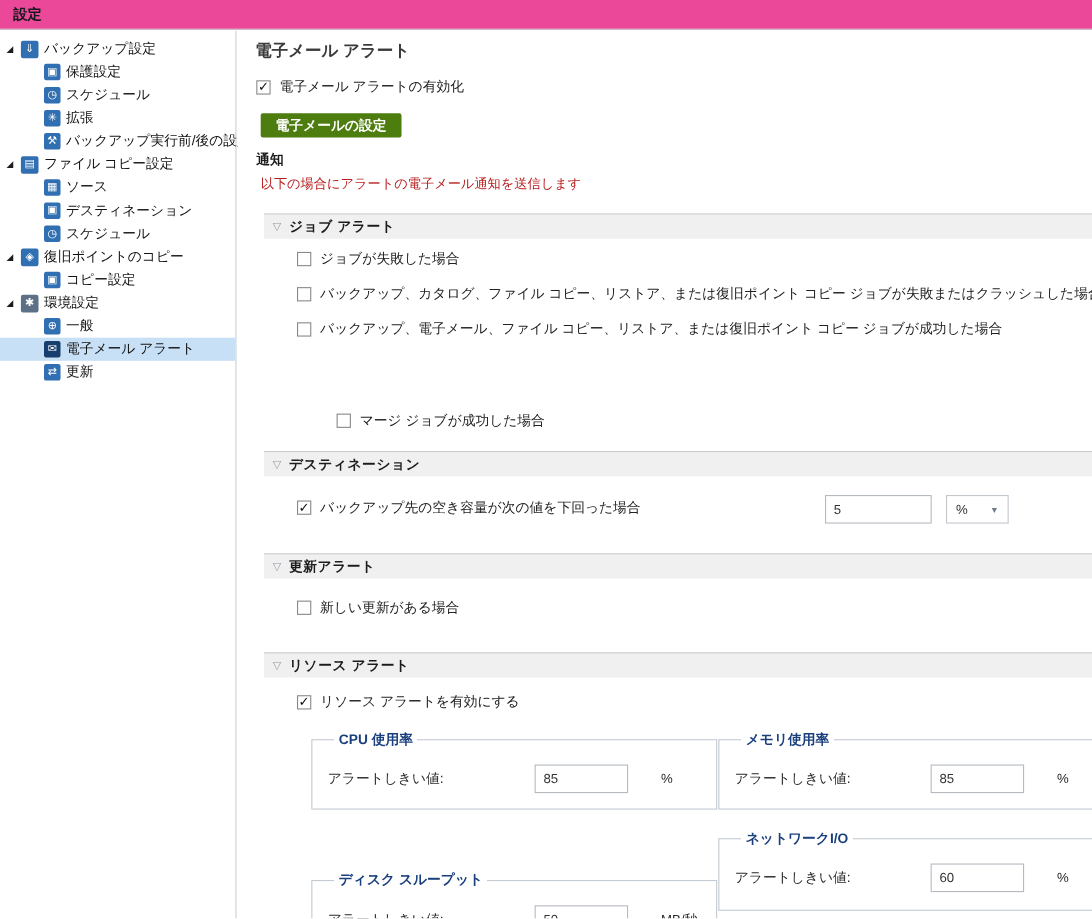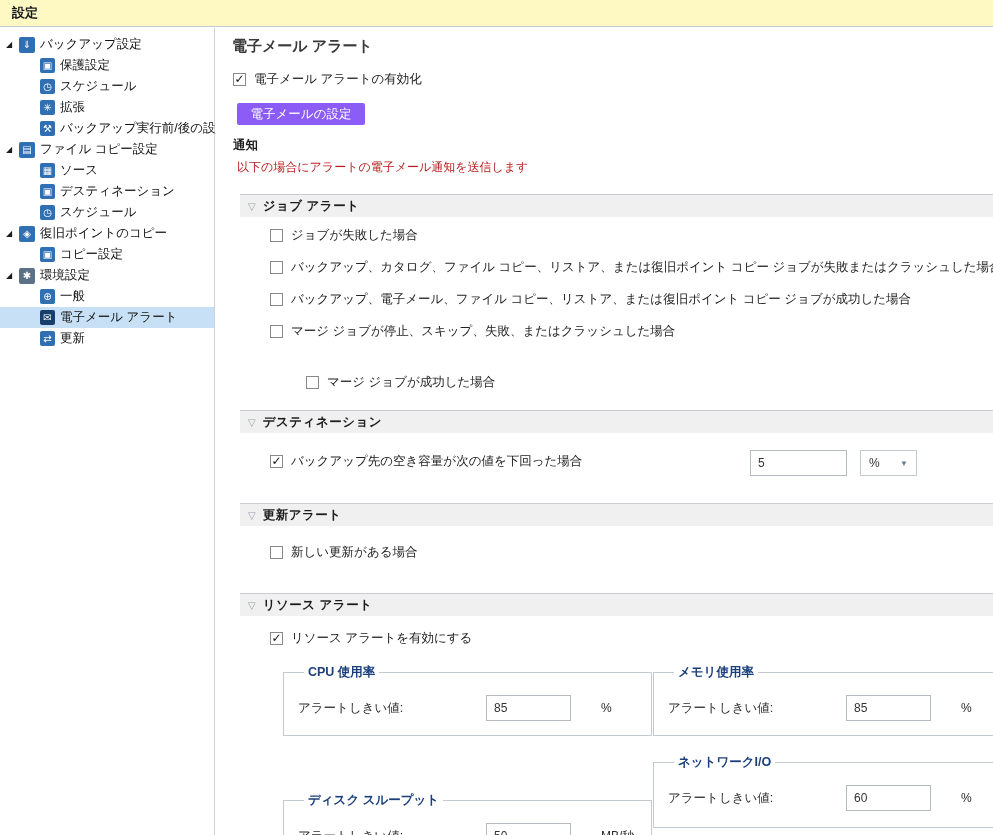--- a/index.html
+++ b/index.html
@@ -2,21 +2,21 @@
 <html><head>
 <meta charset="utf-8">
 <style>
   * { box-sizing: border-box; margin: 0; padding: 0; }
   html,body { background:#fff; }
   body { font-family: "Liberation Sans", "DejaVu Sans", sans-serif; color:#222; }
   #app { position:relative; width:993px; height:835px; background:#fff; overflow:hidden; }
 
   
   .topbar { position:absolute; left:0; top:0; width:993px; height:27px;
-            background:#fef9c3; border-bottom:1px solid #c6cacd;
+            background:#ec4899; border-bottom:1px solid #c6cacd;
             display:flex; align-items:center; }
   .topbar-title { margin-left:12px; font-size:13px; font-weight:bold; color:#15181c; }
 
   
   .sidebar { position:absolute; left:0; top:28px; width:215px; height:807px;
              background:#fff; border-right:1px solid #ccd1d6; }
   .tree { padding-top:6px; }
   .tree-row { height:21px; display:flex; align-items:center; font-size:12.5px;
               color:#121212; white-space:nowrap; cursor:default; }
   .tree-row.level0 { padding-left:6px; }
@@ -37,21 +37,21 @@
 
   .cb-row { display:flex; align-items:center; font-size:12.5px; color:#222; }
   .checkbox { width:13px; height:13px; border:1px solid #898989; background:#fff;
               flex:0 0 13px; margin-right:8px; display:inline-flex;
               align-items:center; justify-content:center; }
   .checkbox .check { display:none; font-size:12px; font-weight:bold; color:#101010;
                      line-height:1; margin-top:-2px; }
   .checkbox.checked .check { display:block; }
   .cb-label { white-space:nowrap; }
 
-  .btn-primary { border:none; background:#8b5cf6; color:#fff; font-weight:normal;
+  .btn-primary { border:none; background:#4d7c0f; color:#fff; font-weight:bold;
                  font-size:12.5px; border-radius:2px; cursor:pointer;
                  font-family:"Liberation Sans","DejaVu Sans",sans-serif; }
 
   .notify-title { font-size:12.5px; font-weight:bold; color:#1d1d1d; }
   .notify-desc  { font-size:12px; color:#b91c1c; }
 
   .section-band { background:#f0f0f0; border-top:1px solid #c9cdd1; height:23px;
                   display:flex; align-items:center; padding-left:8px; }
   .collapse-icon { color:#8f9aa4; font-size:10px; margin-right:7px; }
   .section-title { font-size:12.5px; font-weight:bold; color:#1c1c1c; letter-spacing:0.5px; }
@@ -181,24 +181,20 @@
       <span class="cb-label">ジョブが失敗した場合</span>
     </div>
     <div class="abs cb-row" style="left:54px; top:231px;">
       <span class="checkbox"></span>
       <span class="cb-label">バックアップ、カタログ、ファイル コピー、リストア、または復旧ポイント コピー ジョブが失敗またはクラッシュした場合</span>
     </div>
     <div class="abs cb-row" style="left:54px; top:263px;">
       <span class="checkbox"></span>
       <span class="cb-label">バックアップ、電子メール、ファイル コピー、リストア、または復旧ポイント コピー ジョブが成功した場合</span>
     </div>
-    <div class="abs cb-row" style="left:54px; top:295px;">
-      <span class="checkbox"></span>
-      <span class="cb-label">マージ ジョブが停止、スキップ、失敗、またはクラッシュした場合</span>
-    </div>
     <div class="abs cb-row" style="left:54px; top:346px;padding-left:36px;">
       <span class="checkbox"></span>
       <span class="cb-label">マージ ジョブが成功した場合</span>
     </div>
 
     <div class="abs section-band" style="left:24px; top:382px; width:753px;">
       <span class="collapse-icon">▽</span>
       <span class="section-title">デスティネーション</span>
     </div>
     <div class="abs cb-row" style="left:54px; top:425px;">

